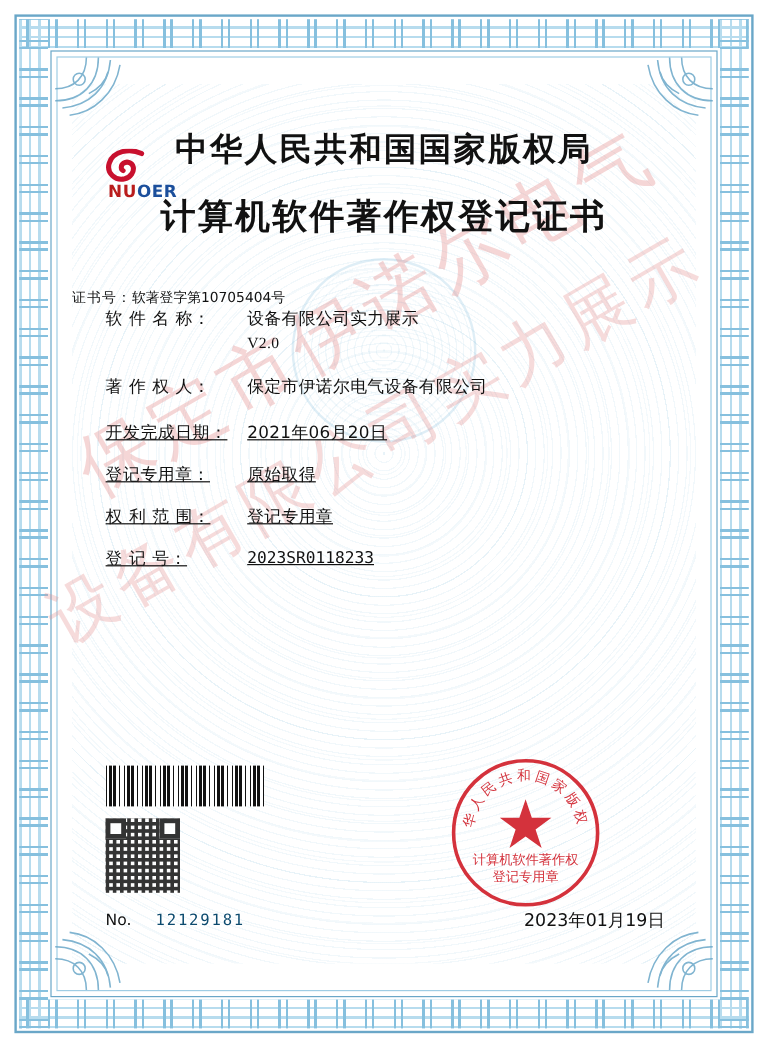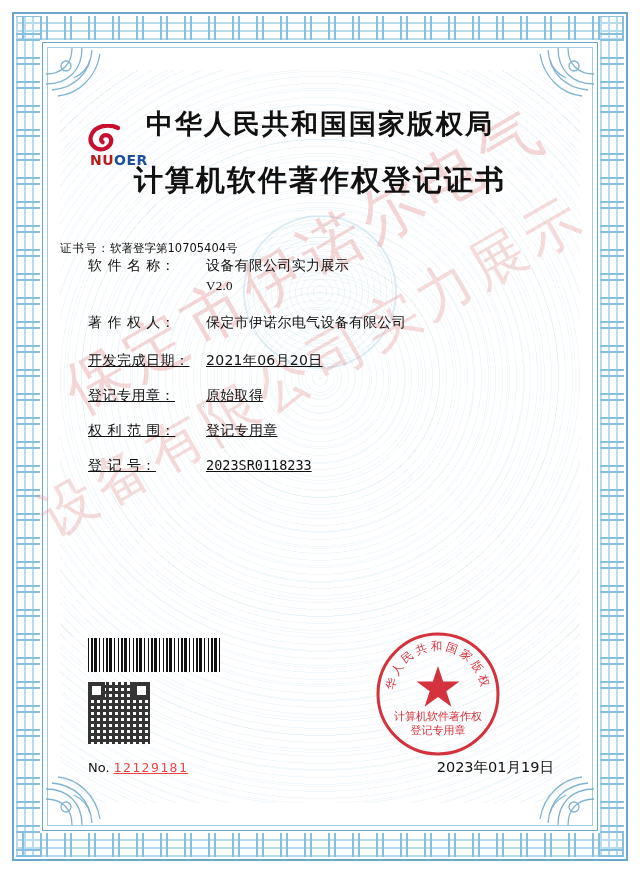--- a/index.html
+++ b/index.html
@@ -283,25 +283,24 @@
 
   .no-line {
     position: absolute;
     left: 28px;
     top: 700px;
     font-size: 13px;
     color: #111;
     font-family: "DejaVu Sans", sans-serif;
   }
   .no-line .digits {
-    color: #ef4444;
+    color: #0c4a6e;
     font-family: "DejaVu Sans Mono", monospace;
     letter-spacing: 1.5px;
-    margin-left: 4px;
-    text-decoration: underline;
+    margin-left: 20px;
   }
 
   .issue-date {
     position: absolute;
     right: 26px;
     top: 698px;
     font-size: 14.5px;
     color: #111;
     font-family: "DejaVu Sans", sans-serif;
   }

